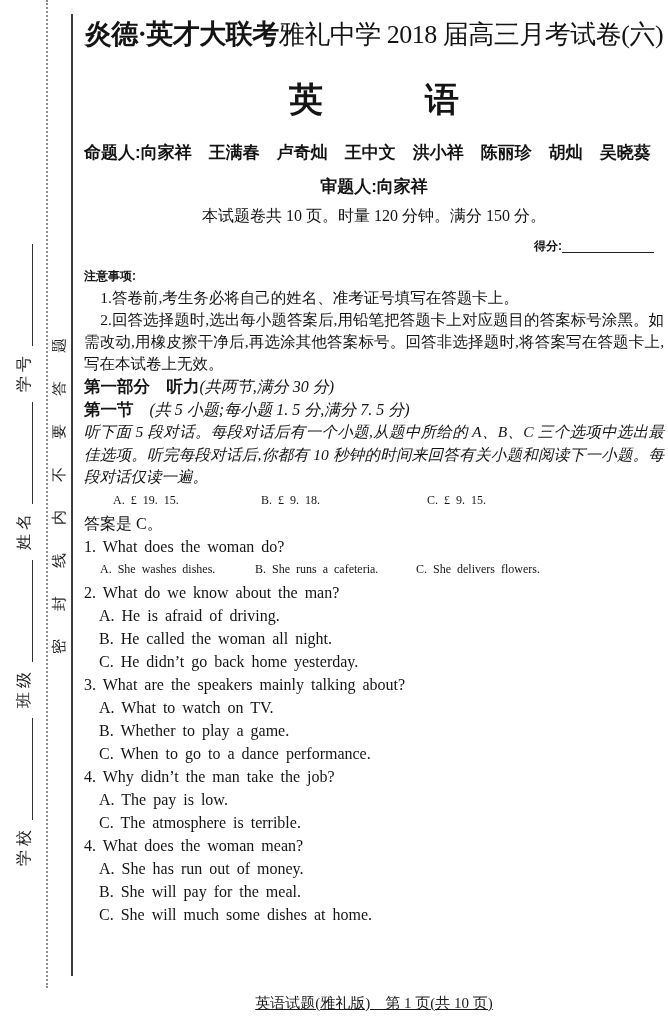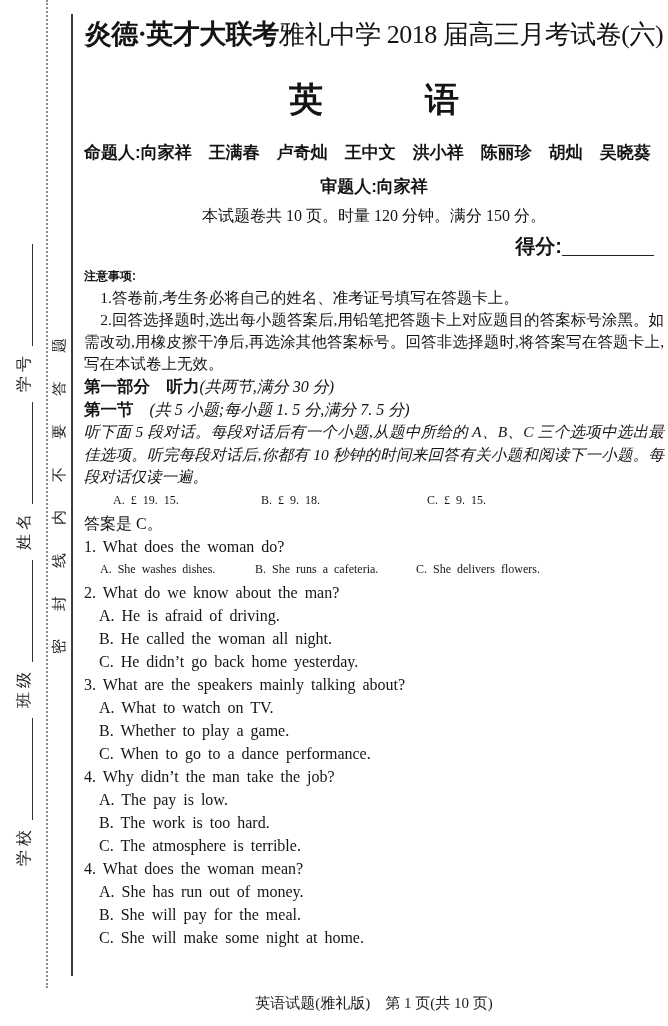--- a/index.html
+++ b/index.html
@@ -44,21 +44,21 @@
 
   .exam-title {
     margin-top:16px; text-align:center; white-space:nowrap;
     font-size:26px; line-height:36px; letter-spacing:-0.5px; font-weight:normal;
   }
   .exam-title .brush { font-weight:bold; font-size:27px; }
   .subject { margin-top:26px; text-align:center; font-size:34px; line-height:42px; font-weight:bold; }
   .proposers { margin-top:20px; font-size:17px; line-height:24px; white-space:nowrap; }
   .reviewer  { margin-top:10px; text-align:center; font-size:17px; line-height:24px; }
   .paper-info{ margin-top:6px; text-align:center; font-size:16px; line-height:22px; }
-  .score-line{ margin-top:8px; text-align:right; font-size:20px; line-height:22px; padding-right:10px; }
+  .score-line{ margin-top:8px; text-align:right; font-size:12px; line-height:22px; padding-right:10px; }
   .score-blank{ display:inline-block; width:92px; height:17px; border-bottom:1.5px solid #222; vertical-align:-3px; }
 
   .notice-title { margin-top:8px; font-size:12px; line-height:22px; }
   .notice-item  { font-size:15.5px; line-height:22px; text-indent:1.05em; text-align:justify; }
 
   .part-heading, .section-heading { font-size:16px; line-height:23px; }
   .part-heading .hei, .section-heading .hei { font-size:16.5px; }
   .instructions { font-size:15.5px; line-height:22.5px; text-align:justify; }
 
   .ex-line   { font-size:16px; line-height:23px; }
@@ -69,21 +69,21 @@
   .opt-col   { display:inline-block; }
   .ex-row { margin-left:29px; }
   .ex-row .opt-col:nth-child(1){ width:148px; }
   .ex-row .opt-col:nth-child(2){ width:166px; }
   .q1-row { margin-left:16px; }
   .q1-row .opt-col:nth-child(1){ width:155px; }
   .q1-row .opt-col:nth-child(2){ width:161px; }
 
   .footer {
     position:absolute; left:84px; top:994px; width:580px;
-    text-align:center; font-size:15px; color:#1a1a1a;
+    text-align:center; font-size:15px; color:#1a1a1a;text-decoration:underline;
   }
 </style>
 </head>
 <body>
 
 <div class="page">
 
   <div class="margin-outer">
       <span>学校</span>
       <span class="blank"></span>
@@ -131,23 +131,22 @@
         <div class="q-text en">2. What do we know about the man?</div>
         <div class="opt-stack en">A. He is afraid of driving.</div>
         <div class="opt-stack en">B. He called the woman all night.</div>
         <div class="opt-stack en">C. He didn’t go back home yesterday.</div>
         <div class="q-text en">3. What are the speakers mainly talking about?</div>
         <div class="opt-stack en">A. What to watch on TV.</div>
         <div class="opt-stack en">B. Whether to play a game.</div>
         <div class="opt-stack en">C. When to go to a dance performance.</div>
         <div class="q-text en">4. Why didn’t the man take the job?</div>
         <div class="opt-stack en">A. The pay is low.</div>
-        <div class="opt-stack en">B. The work is too hard.</div>
         <div class="opt-stack en">C. The atmosphere is terrible.</div>
         <div class="q-text en">4. What does the woman mean?</div>
         <div class="opt-stack en">A. She has run out of money.</div>
         <div class="opt-stack en">B. She will pay for the meal.</div>
-        <div class="opt-stack en">C. She will make some night at home.</div>
+        <div class="opt-stack en">C. She will much some dishes at home.</div>
       </div>
   </div>
 
   <div class="footer">英语试题(雅礼版)　第 1 页(共 10 页)</div>
 </div>
 
 </body></html>

